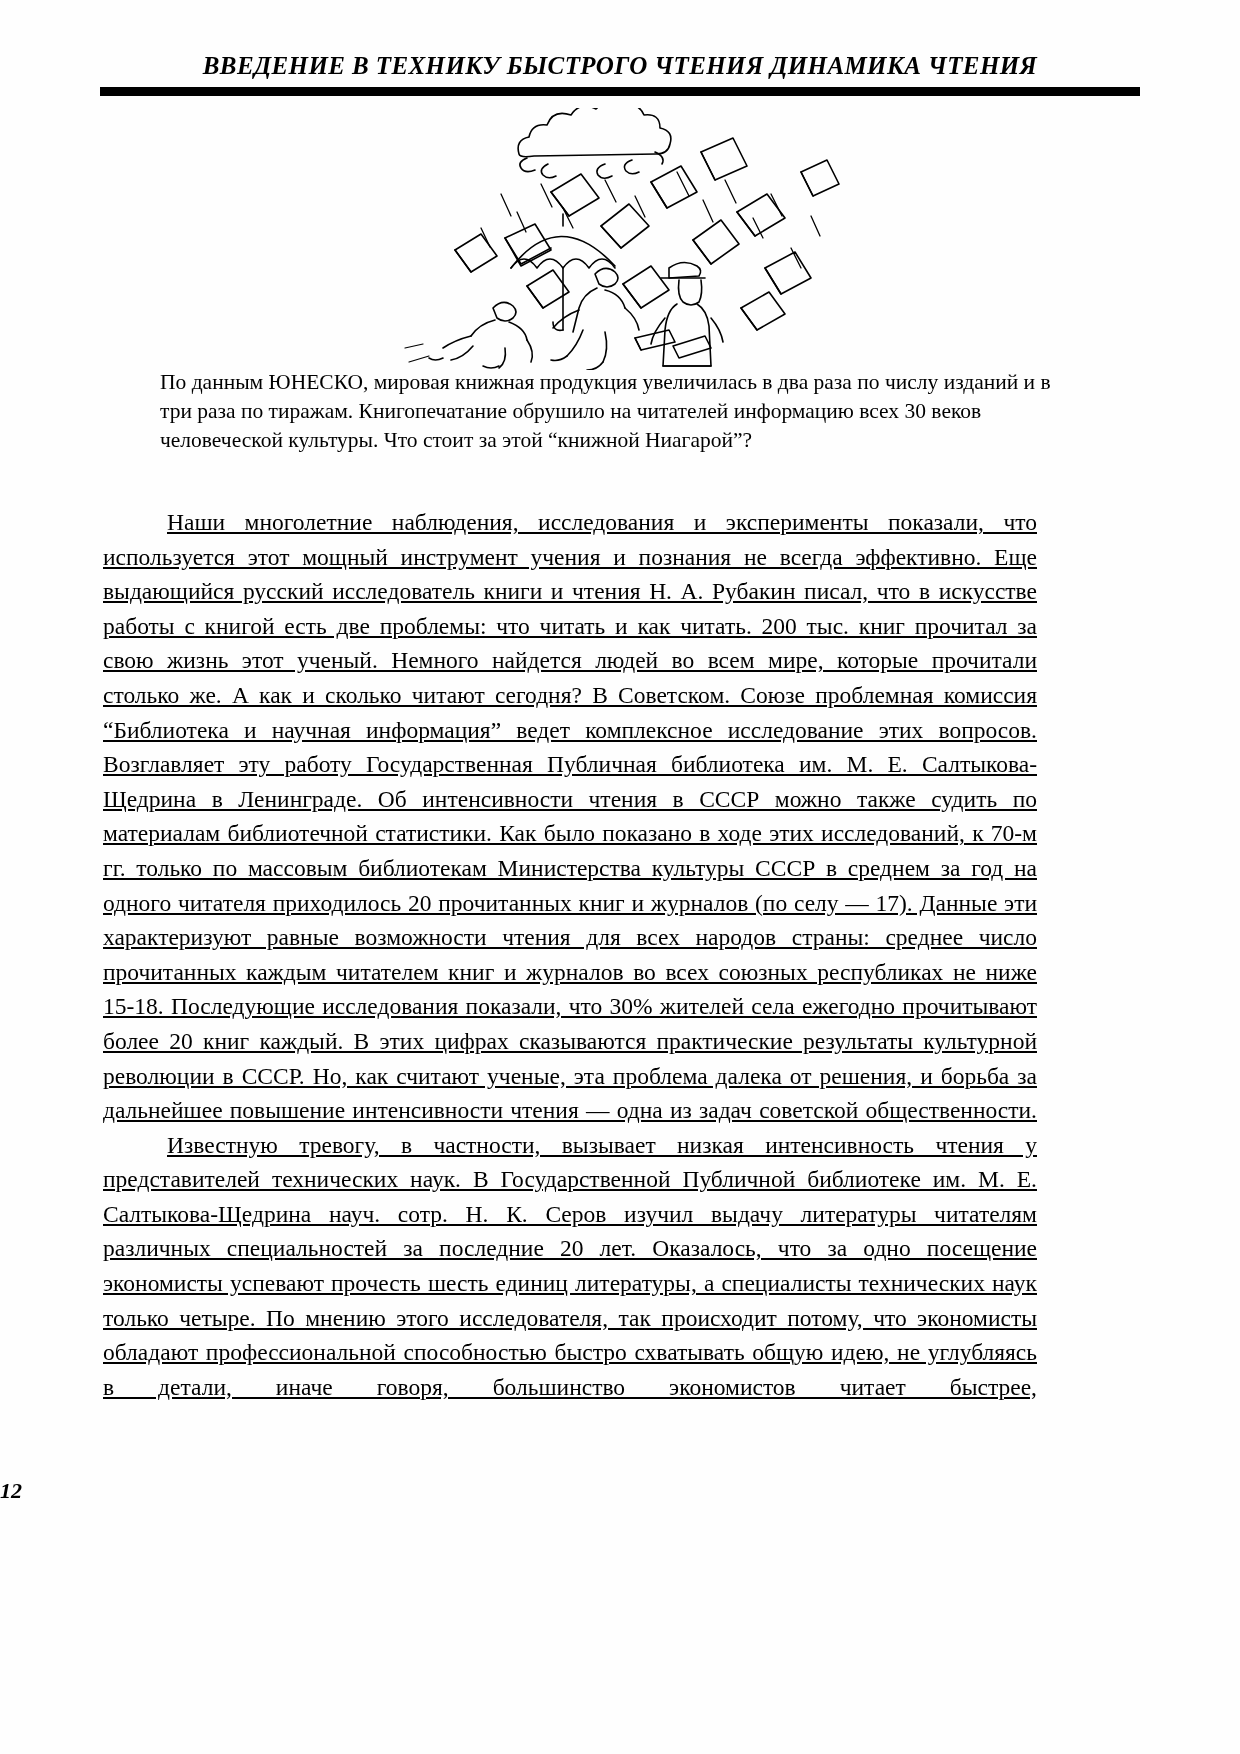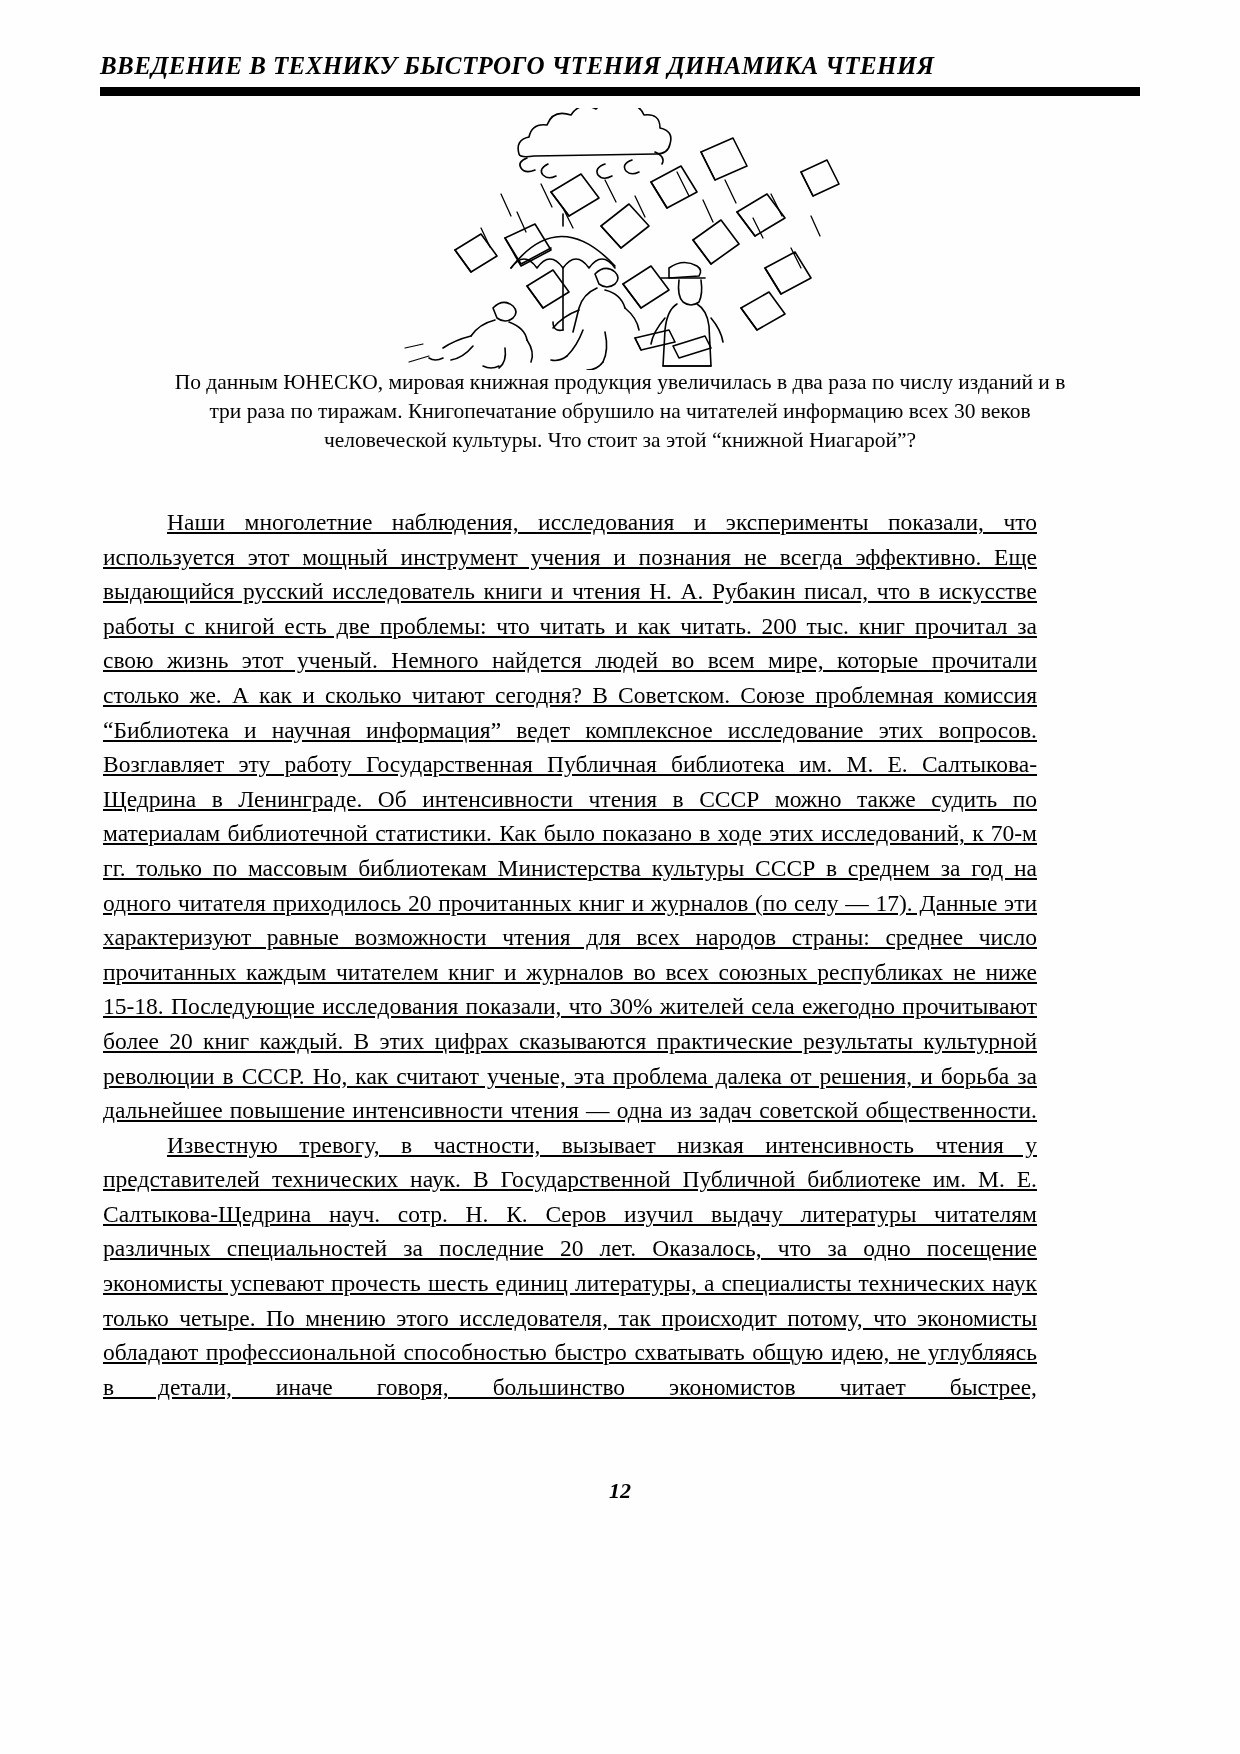--- a/index.html
+++ b/index.html
@@ -22,20 +22,21 @@
   }
 
   
   .header-zone {
     position: absolute;
     left: 100px;
     top: 52px;
     width: 1040px;
   }
   .running-head {
+    text-align: center;
     font-weight: bold;
     font-style: italic;
     font-size: 25px;
     letter-spacing: 0.4px;
     line-height: 1.1;
     white-space: nowrap;
   }
   .header-rule {
     margin-top: 7px;
     height: 9px;
@@ -52,21 +53,20 @@
     height: 262px;
   }
   .illustration svg { display: block; width: 100%; height: 100%; }
 
   
   .caption {
     position: absolute;
     left: 160px;
     top: 368px;
     width: 920px;
-    text-align: center;
     font-size: 21.5px;
     line-height: 29px;
   }
 
   
   .body-text {
     position: absolute;
     left: 103px;
     top: 505px;
     width: 934px;
@@ -85,21 +85,20 @@
     text-align-last: justify;
     text-decoration: underline;
   }
 
   
   .folio {
     position: absolute;
     left: 0;
     top: 1478px;
     width: 1240px;
-    text-align: center;
     font-size: 22px;
     font-weight: bold;
     font-style: italic;
   }
 </style>
 </head>
 <body>
 
 <div class="page">
 

